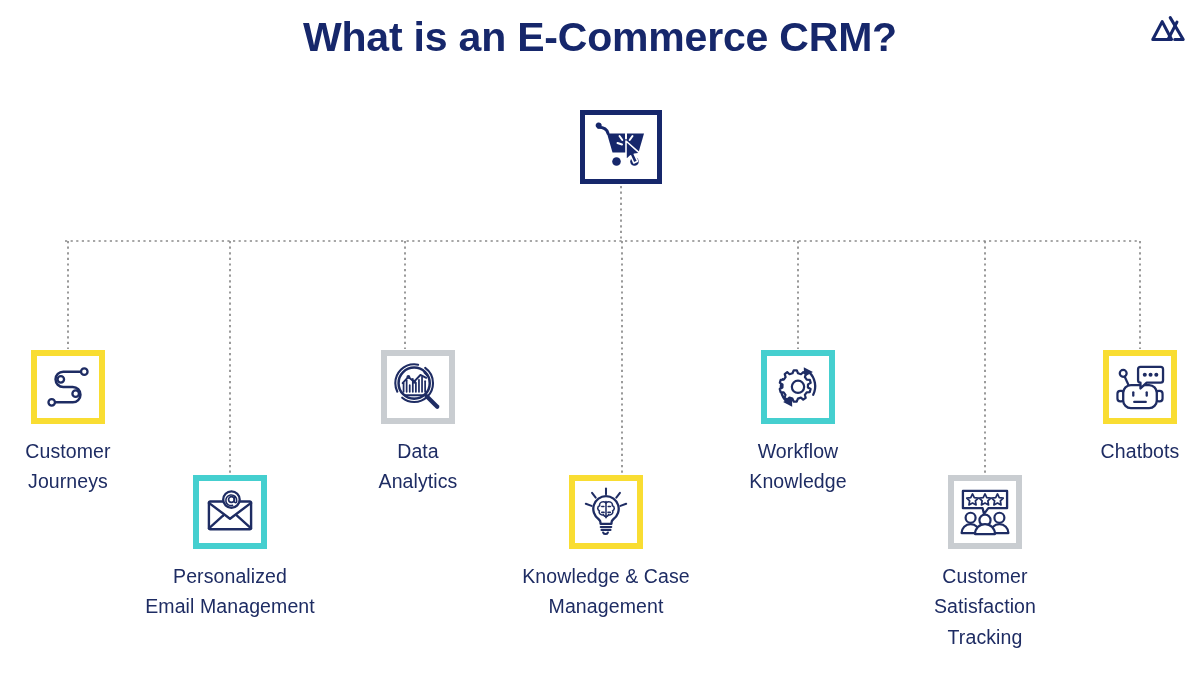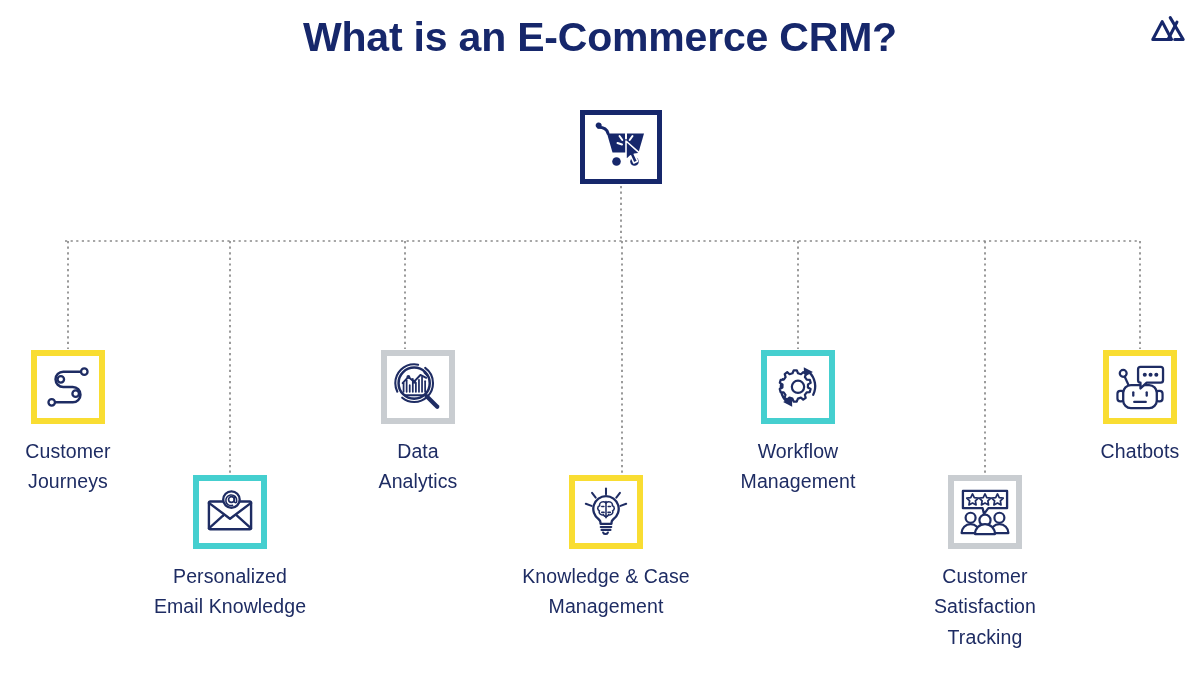--- a/index.html
+++ b/index.html
@@ -183,21 +183,21 @@
 
           <circle cx="28.5" cy="11" r="8.6" fill="#FFFFFF" stroke="#1E2C63" stroke-width="2.4"></circle>
           <g fill="none" stroke="#1E2C63" stroke-width="1.7" stroke-linecap="round">
             <circle cx="28.5" cy="11" r="3"></circle>
             <path d="M31.5 8.6 v4.3 c0 1.8 2.2 1.9 2.5 0 0.7 -4.4 -3 -7.2 -6.6 -6.6 -3.4 0.6 -5.3 3.7 -4.6 7 0.6 2.9 3.7 4.6 6.8 3.8"></path>
           </g>
         </svg>
       </span>
     </div>
     <div class="leaf-label">Personalized
-Email Knowledge</div>
+Email Management</div>
   </div>
 
   <div class="leaf" style="left:418px; top:350px;">
     <div class="icon-box bd-gray">
       <span>
         <svg viewBox="0 0 54 52" width="52" height="50" aria-hidden="true">
           <defs>
             <clipPath id="lensClip">
                 <circle cx="23" cy="22" r="16.2"></circle>
               </clipPath>
@@ -286,21 +286,21 @@
             <path d="M21 46.5 L11.5 41.7 L20.6 36.5 Z"></path>
           </g>
 
           <path d="M27 12.2
                    l3.1 1.0 2.4 -2.1 2.6 2.0 -0.9 3.1 1.9 2.6 3.2 0.2 0.9 3.2 -2.8 1.6 -0.1 3.2 2.8 1.6 -0.9 3.2 -3.2 0.2 -1.9 2.6 0.9 3.1 -2.6 2.0 -2.4 -2.1 -3.1 1.0 -1.2 3.0 -3.3 0 -1.2 -3.0 -3.1 -1.0 -2.4 2.1 -2.6 -2.0 0.9 -3.1 -1.9 -2.6 -3.2 -0.2 -0.9 -3.2 2.8 -1.6 0.1 -3.2 -2.8 -1.6 0.9 -3.2 3.2 -0.2 1.9 -2.6 -0.9 -3.1 2.6 -2.0 2.4 2.1 3.1 -1.0 1.2 -3.0 3.3 0 Z" transform="translate(0,-0.5)" fill="#FFFFFF" stroke="#1E2C63" stroke-width="2.3" stroke-linejoin="round"></path>
           <circle cx="27" cy="25.8" r="6.4" fill="#FFFFFF" stroke="#1E2C63" stroke-width="2.3"></circle>
         </svg>
       </span>
     </div>
     <div class="leaf-label">Workflow
-Management</div>
+Knowledge</div>
   </div>
 
   <div class="leaf" style="left:985px; top:475px;">
     <div class="icon-box bd-gray">
       <span>
         <svg viewBox="0 0 56 50" width="54" height="48" aria-hidden="true">
 
           <path d="M5 3 H51 V21 H31.5 L27 27 L25.5 21 H5 Z" fill="#FFFFFF" stroke="#1E2C63" stroke-width="2.4" stroke-linejoin="round"></path>
           <g fill="#FFFFFF" stroke="#1E2C63" stroke-width="1.8" stroke-linejoin="round">
             <path d="M15 6.2 l1.85 3.75 4.15 0.6 -3 2.93 0.71 4.12 -3.71 -1.95 -3.71 1.95 0.71 -4.12 -3 -2.93 4.15 -0.6 Z"></path>

